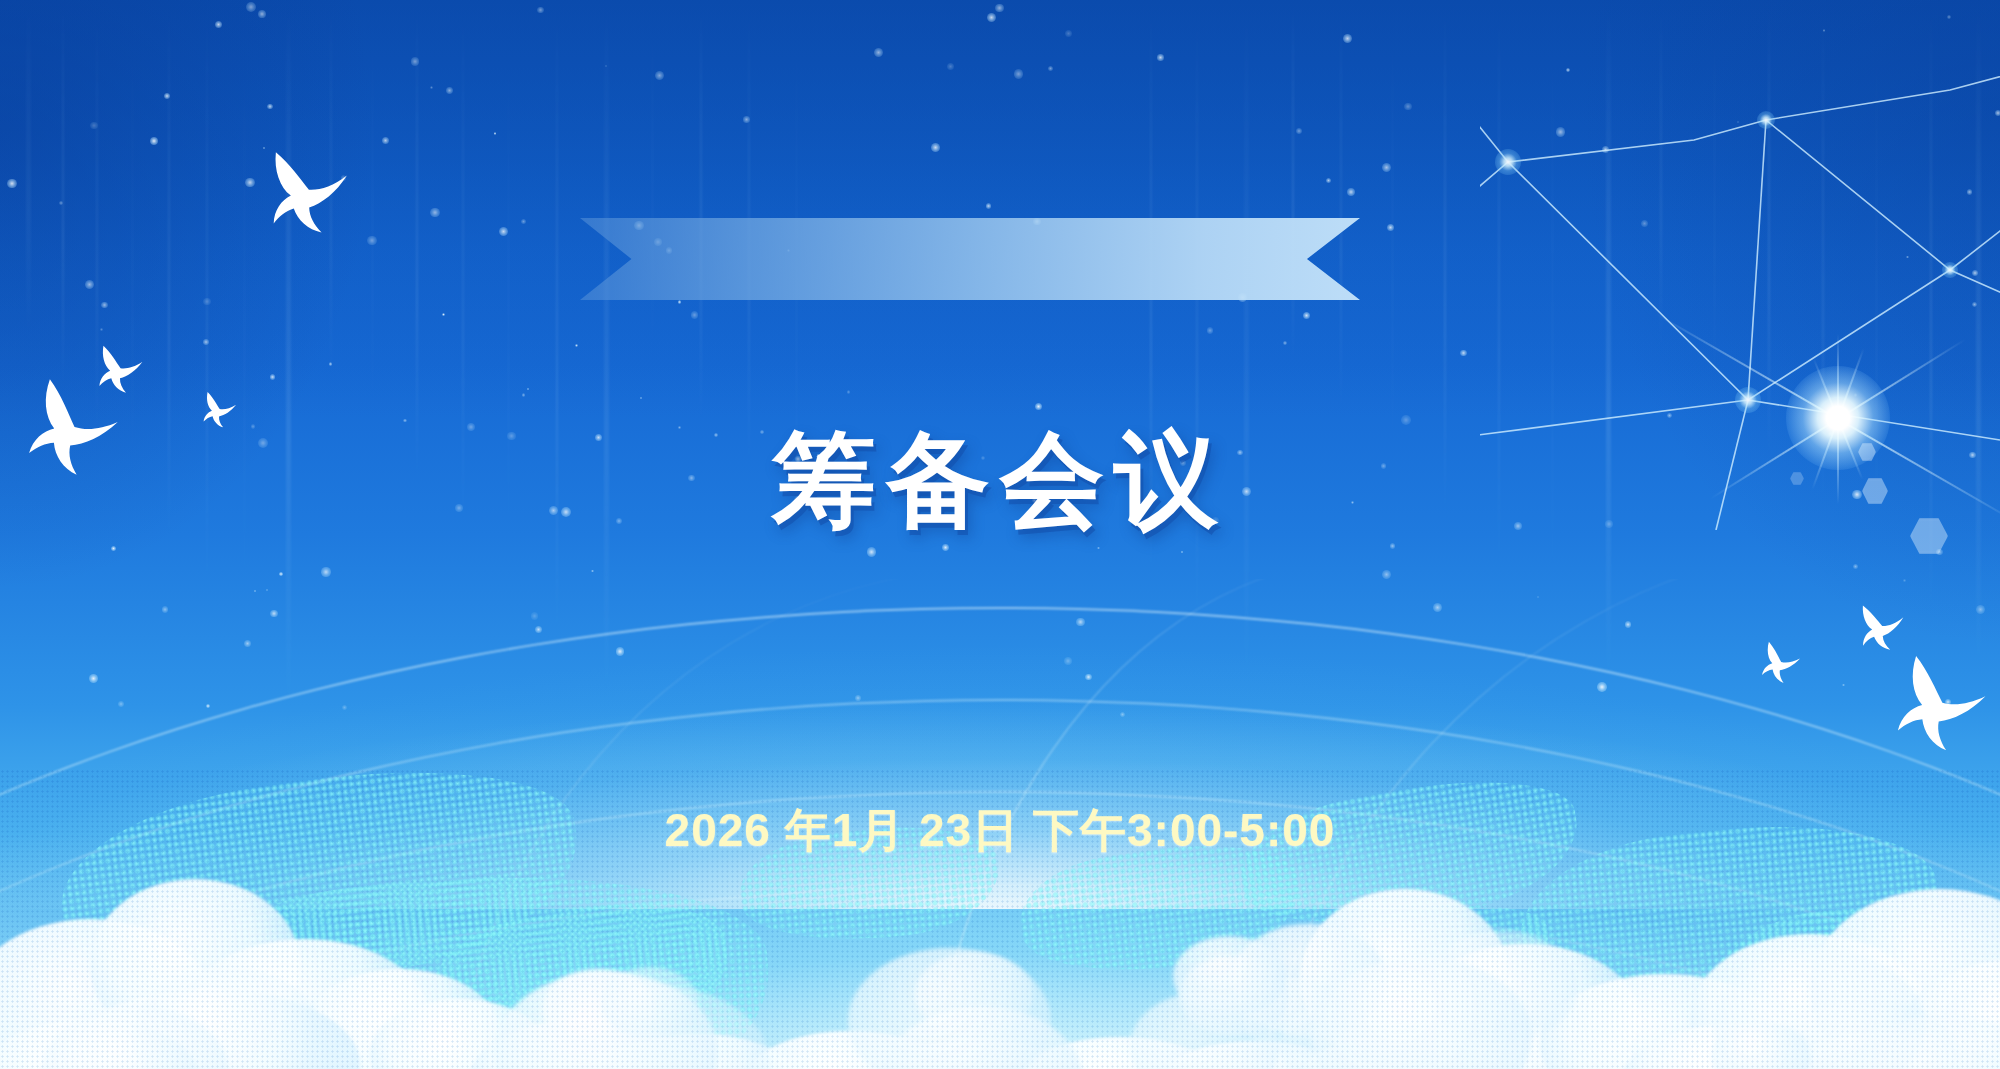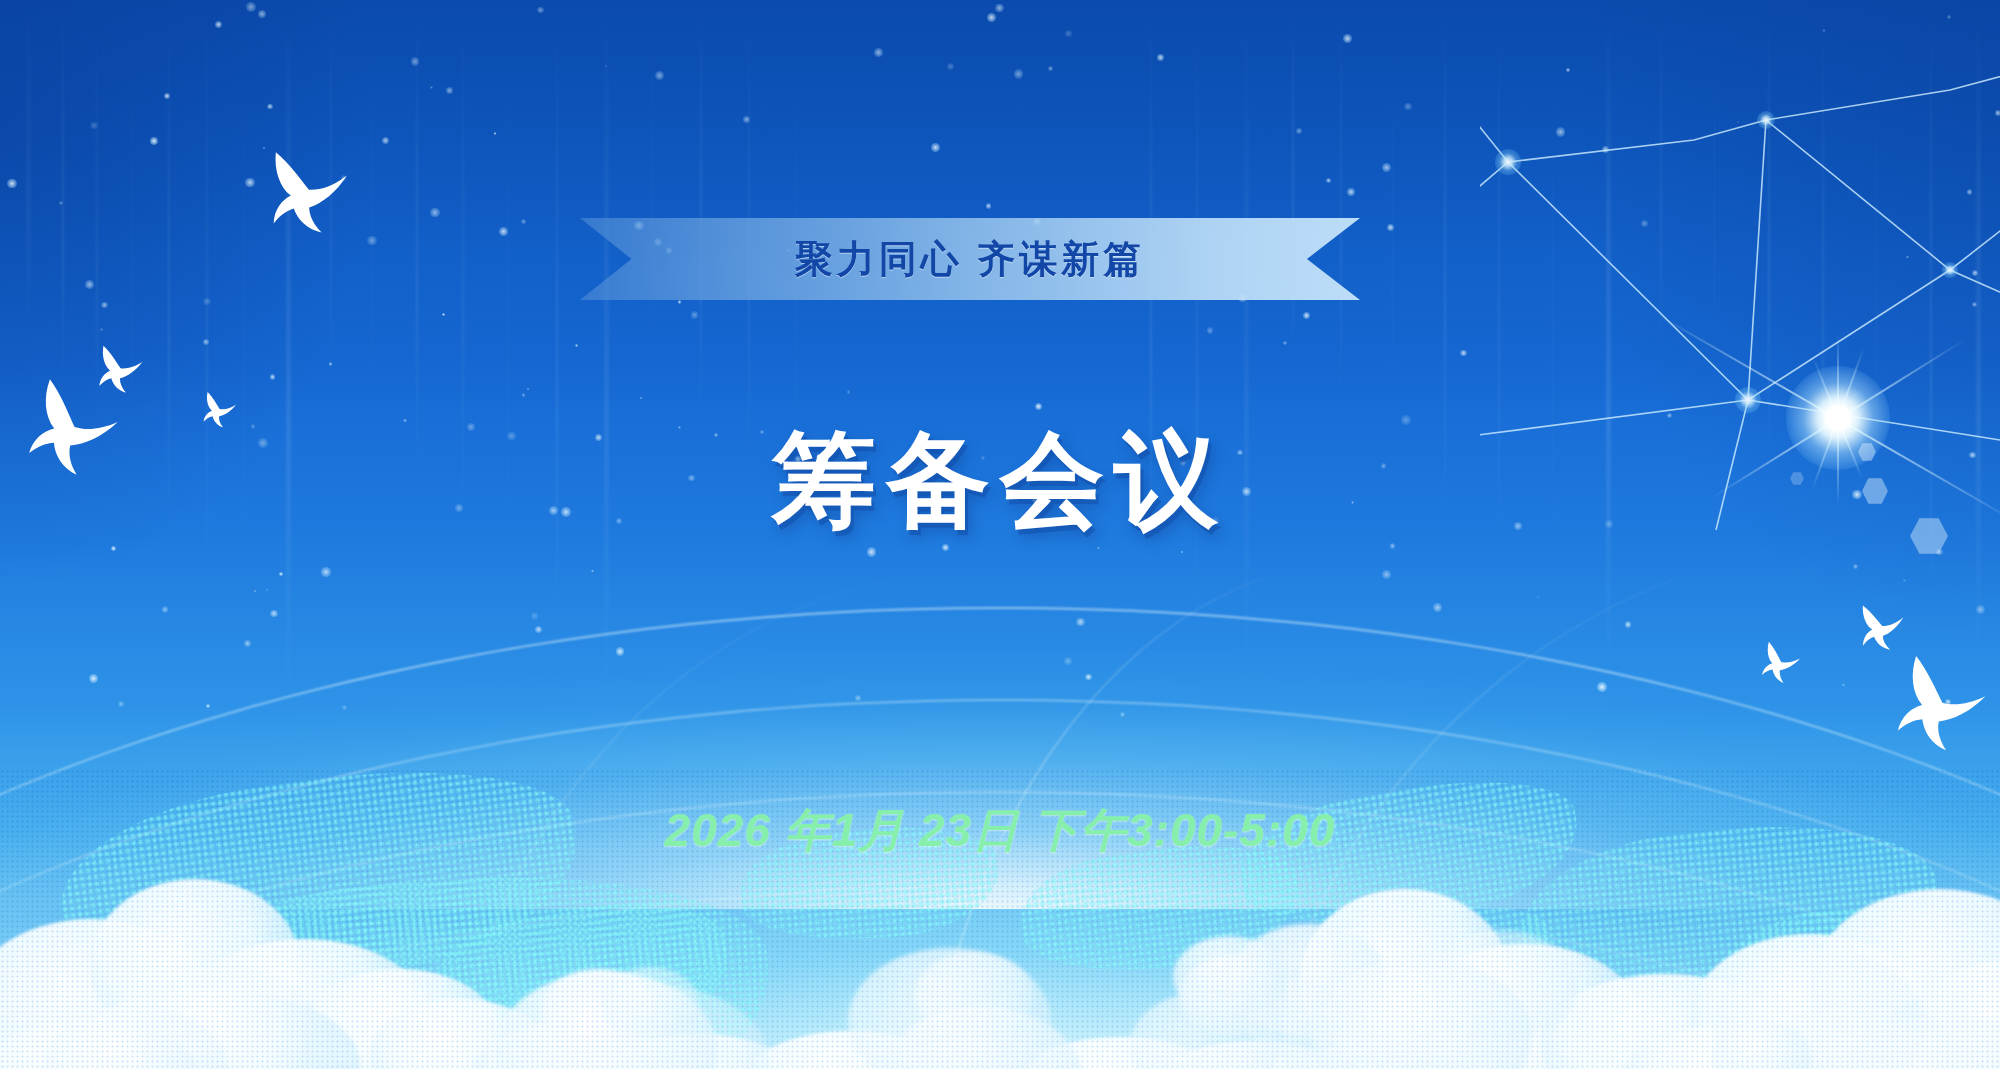--- a/index.html
+++ b/index.html
@@ -186,26 +186,25 @@
     text-shadow:
       3px 5px 0 rgba(18,78,172,0.55),
       5px 8px 14px rgba(12,60,140,0.40);
     white-space: nowrap;
   }
   .title-line.two { letter-spacing: 10px; }
 
   .datetime {
     position: absolute; left: 0; right: 0; top: 800px;
     text-align: center;
-    color: #86efac;
+    color: #fef9c3;
     font-size: 46px;
     font-weight: 800;
     letter-spacing: 1px;
     text-shadow: 0 1px 2px rgba(255,255,255,0.55);
-    font-style: italic;
   }
 
   
   .dove { position: absolute; }
   .dove svg { display: block; width: 100%; height: 100%; }
   .dove path { fill: #ffffff; }
 </style>
 </head>
 <body>
 
@@ -517,21 +516,20 @@
       <div class="cloudpuff" style="width: 98.1733px; height: 70.6848px; left: 601.158px; top: 197.914px; opacity: 0.57;"></div>
       <div class="cloudpuff" style="width: 201.8px; height: 145.296px; left: 881.188px; top: 237.858px; opacity: 0.94;"></div>
       <div class="cloudpuff" style="width: 202.445px; height: 145.76px; left: 848.347px; top: 178.826px; opacity: 0.78;"></div>
       <div class="cloudpuff" style="width: 204.085px; height: 146.941px; left: 1932.82px; top: 198.594px; opacity: 0.51;"></div>
       <div class="cloudpuff" style="width: 100.284px; height: 72.2047px; left: 1710.53px; top: 251.688px; opacity: 0.86;"></div>
       <div class="cloudpuff" style="width: 198.233px; height: 142.728px; left: 1846.52px; top: 244.787px; opacity: 0.53;"></div>
       <div class="dotmask"></div>
     </div>
 
   <div class="ribbon"></div>
-  <div class="ribbon-text">聚力同心 齐谋新篇</div>
 
   <div class="titleblock">
     <div class="title-line two">筹备会议</div>
   </div>
 
   <div class="datetime">2026 年1月 23日 下午3:00-5:00</div>
 
   <div class="dove" style="left:248px; top:140px; width:110px; height:110px; transform: rotate(-8deg);">
     <svg viewBox="0 0 100 100" aria-hidden="true">
         <path d="M31 8 C27 24 30 40 39 49 C30 52 22 60 20 72 C26 66 33 62 40 61 C42 72 50 82 62 86 C56 78 53 70 54 62 C66 60 80 52 92 38 C78 46 66 48 56 46 C50 36 42 20 31 8 Z"></path>

